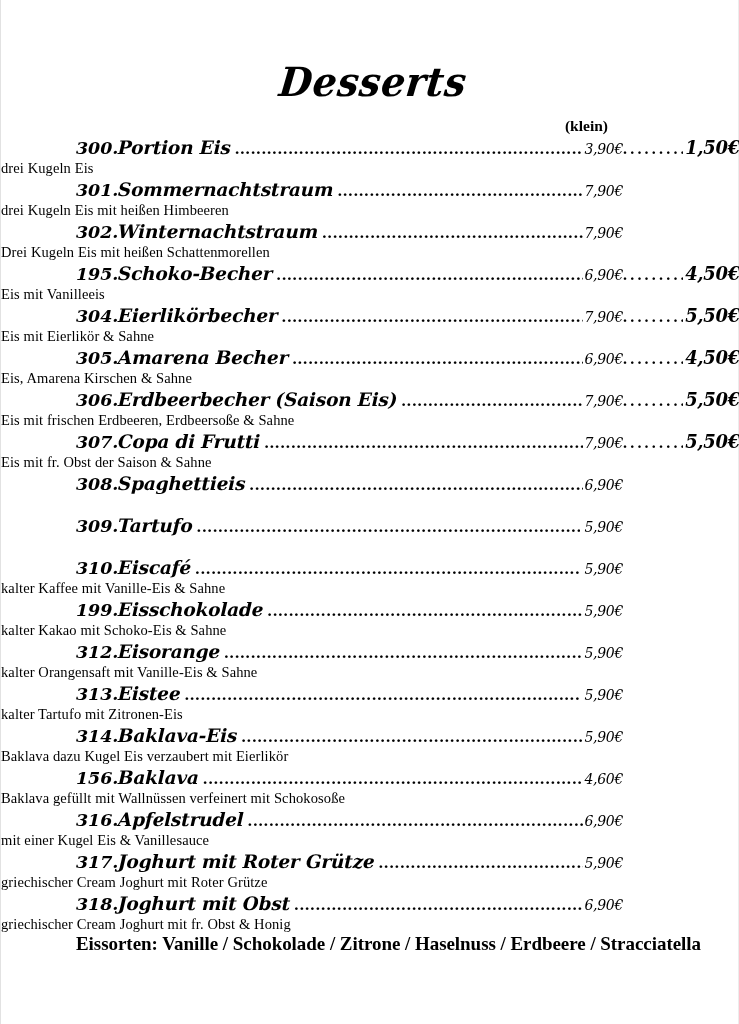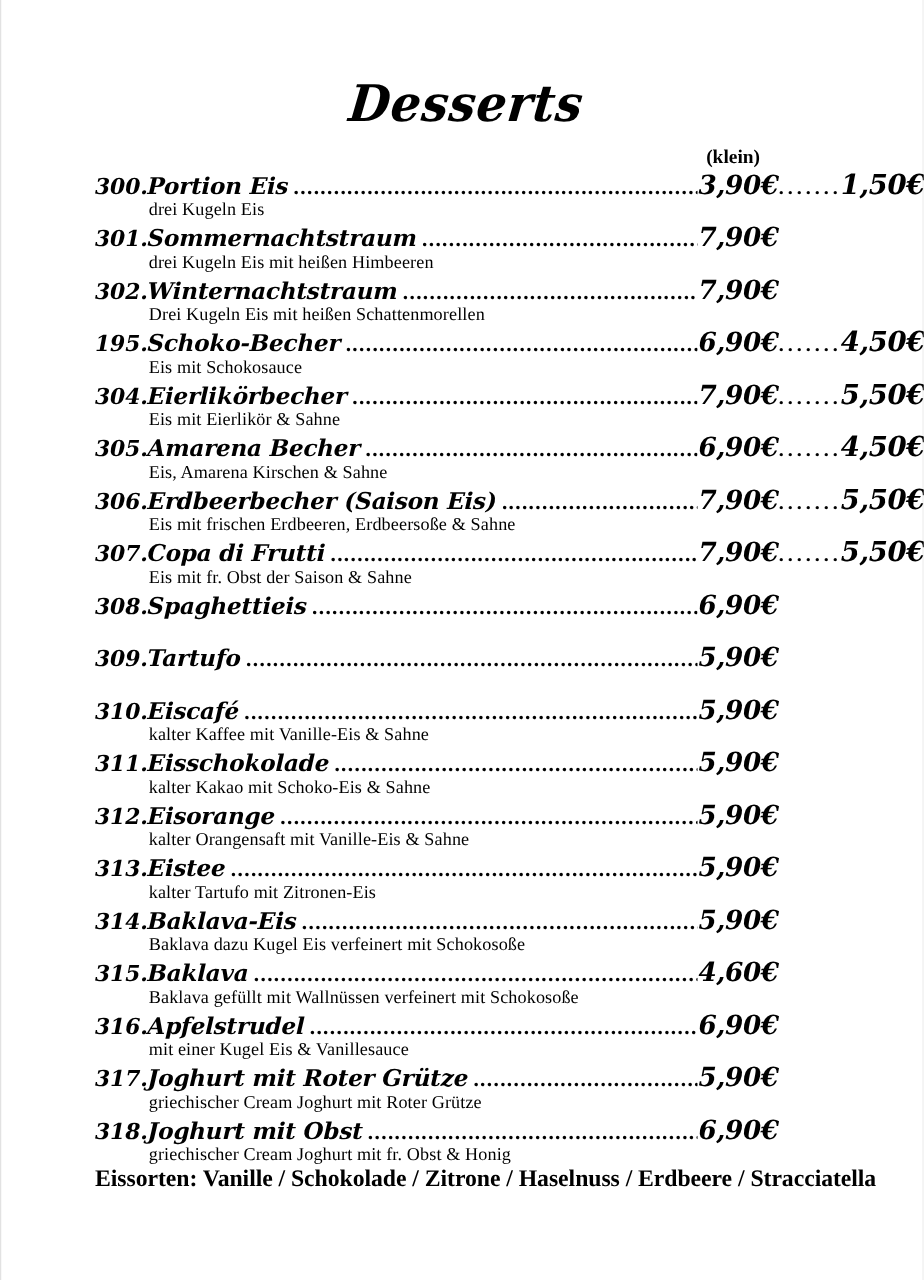--- a/index.html
+++ b/index.html
@@ -103,25 +103,25 @@
     font-size: 17px;
     line-height: 23px;
     font-weight: 700;
     letter-spacing: 1.1px;
     margin: 0 1px 0 4px;
     min-width: 10px;
   }
   .price {
     font-family: "DejaVu Serif", "Liberation Serif", serif;
     font-style: italic;
-    font-weight: 700;
-    font-size: 21px;
+    font-weight: 400;
+    font-size: 14px;
     line-height: 23px;
     white-space: pre;
-    text-align: left;
+    text-align: right;
     letter-spacing: -0.3px;
   }
   
   .price-main {
     width: 70px;
     padding-right: 0;
   }
   .klein-cell {
     width: 117px;
     display: flex;
@@ -137,29 +137,28 @@
     font-weight: 700;
     letter-spacing: 3.2px;
     margin-right: 2px;
     text-align: left;
   }
   .klein-price {
     white-space: pre;
     font-family: "DejaVu Serif", "Liberation Serif", serif;
     font-style: italic;
     font-weight: 700;
-    font-size: 22px;
+    font-size: 18px;
     line-height: 23px;
     letter-spacing: -0.3px;
   }
   .klein-cell.empty .klein-leader,
   .klein-cell.empty .klein-price { visibility: hidden; }
 
   .desc {
-    padding-left: 118px;
     font-family: "Liberation Serif", serif;
     font-size: 14.5px;
     line-height: 19px;
     letter-spacing: 0.1px;
   }
 
   
   .footer {
     position: absolute;
     left: 75px;
@@ -227,21 +226,21 @@
         <div class="name-row">
           <span class="num">195.</span>
           <span class="name">Schoko-Becher</span>
           <span class="leader">........................................................................................................................</span>
           <span class="price price-main">6,90€</span>
           <span class="klein-cell">
             <span class="klein-leader">........................................</span>
             <span class="klein-price">4,50€</span>
           </span>
         </div>
-        <div class="desc">Eis mit Schokosauce</div>
+        <div class="desc">Eis mit Vanilleeis</div>
       </div>
       <div class="item">
         <div class="name-row">
           <span class="num">304.</span>
           <span class="name">Eierlikörbecher</span>
           <span class="leader">........................................................................................................................</span>
           <span class="price price-main">7,90€</span>
           <span class="klein-cell">
             <span class="klein-leader">........................................</span>
             <span class="klein-price">5,50€</span>
@@ -320,21 +319,21 @@
           <span class="price price-main">5,90€</span>
           <span class="klein-cell empty">
             <span class="klein-leader">........................................</span>
             <span class="klein-price"></span>
           </span>
         </div>
         <div class="desc">kalter Kaffee mit Vanille-Eis &amp; Sahne</div>
       </div>
       <div class="item">
         <div class="name-row">
-          <span class="num">311.</span>
+          <span class="num">199.</span>
           <span class="name">Eisschokolade</span>
           <span class="leader">........................................................................................................................</span>
           <span class="price price-main">5,90€</span>
           <span class="klein-cell empty">
             <span class="klein-leader">........................................</span>
             <span class="klein-price"></span>
           </span>
         </div>
         <div class="desc">kalter Kakao mit Schoko-Eis &amp; Sahne</div>
       </div>
@@ -368,25 +367,25 @@
         <div class="name-row">
           <span class="num">314.</span>
           <span class="name">Baklava-Eis</span>
           <span class="leader">........................................................................................................................</span>
           <span class="price price-main">5,90€</span>
           <span class="klein-cell empty">
             <span class="klein-leader">........................................</span>
             <span class="klein-price"></span>
           </span>
         </div>
-        <div class="desc">Baklava dazu Kugel Eis verfeinert mit Schokosoße</div>
-      </div>
-      <div class="item">
-        <div class="name-row">
-          <span class="num">315.</span>
+        <div class="desc">Baklava dazu Kugel Eis verzaubert mit Eierlikör</div>
+      </div>
+      <div class="item">
+        <div class="name-row">
+          <span class="num">156.</span>
           <span class="name">Baklava</span>
           <span class="leader">........................................................................................................................</span>
           <span class="price price-main">4,60€</span>
           <span class="klein-cell empty">
             <span class="klein-leader">........................................</span>
             <span class="klein-price"></span>
           </span>
         </div>
         <div class="desc">Baklava gefüllt mit Wallnüssen verfeinert mit Schokosoße</div>
       </div>

